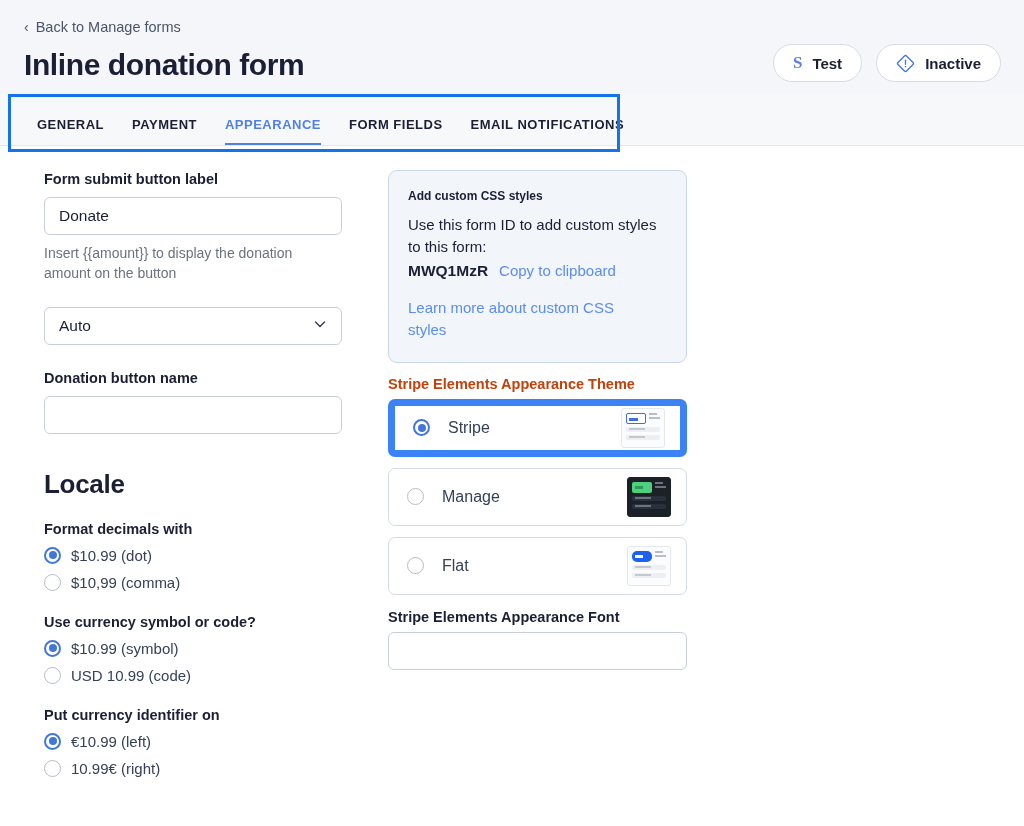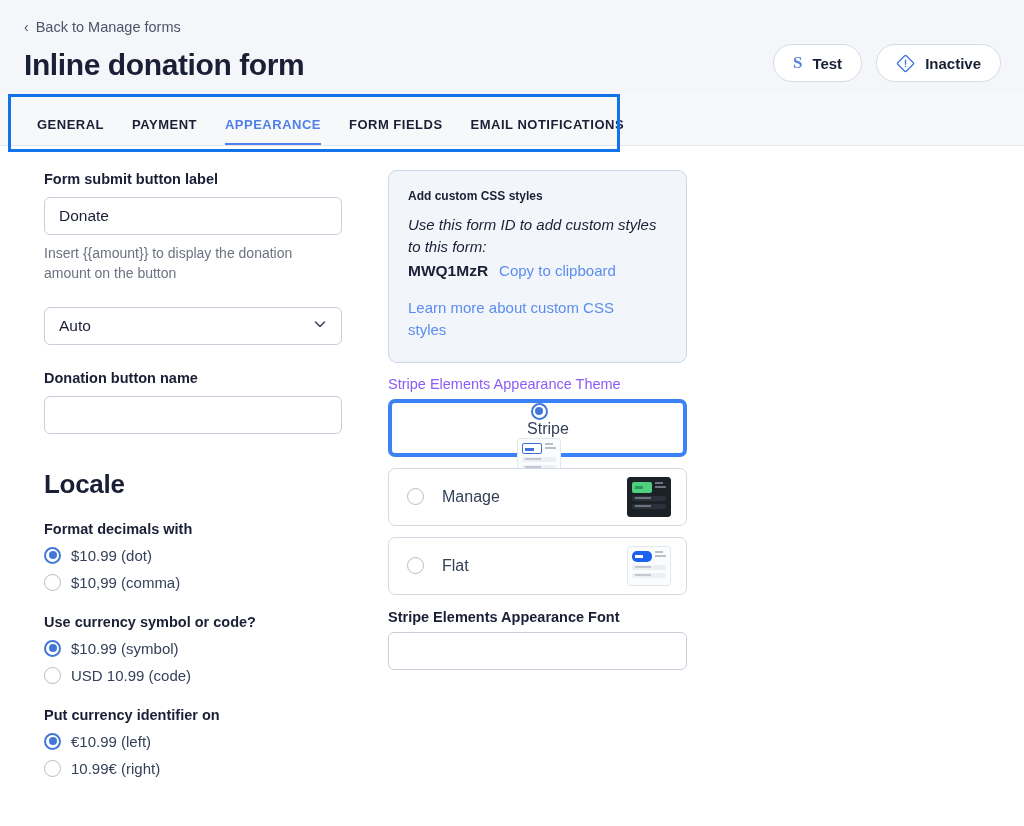--- a/index.html
+++ b/index.html
@@ -219,21 +219,20 @@
   .css-card-title {
     font-size: 12px;
     font-weight: 700;
     color: #1a1f36;
     margin-bottom: 11px;
   }
   .css-card-text {
     font-size: 15px;
     color: #1a1f36;
     line-height: 1.45;
-    font-style: italic;
   }
   .form-id-row {
     margin-top: 2px;
     display: flex; align-items: baseline; gap: 11px;
     flex-wrap: wrap;
   }
   .form-id {
     font-size: 15.5px; font-weight: 700; color: #1a1f36;
   }
   .link {
@@ -243,40 +242,39 @@
     line-height: 1.45;
   }
   .learn-link {
     display: block;
     margin-top: 16px;
     width: 245px;
   }
 
   .theme-label {
     font-size: 14.5px;
-    font-weight: 400;
-    color: #8b5cf6;
+    font-weight: 700;
+    color: #c2410c;
     margin: 13px 0 7px 0;
   }
   .theme-opt {
     width: 299px;
     height: 58px;
     border: 1px solid #d4dae4;
     border-radius: 7px;
     background: #fff;
     display: flex;
     align-items: center;
     padding: 0 15px 0 18px;
     margin-bottom: 11px;
     cursor: pointer;
     position: relative;
   }
   .theme-opt.sel {
-    border: 4px solid #3b82f6;
-    flex-direction: column;
+    border: 7px solid #3b82f6;
   }
   .theme-name {
     font-size: 16px;
     color: #35415a;
     margin-left: 18px;
     flex: 1;
   }
   .thumb {
     width: 44px; height: 40px;
     border: 1px solid #e4e7ec;

